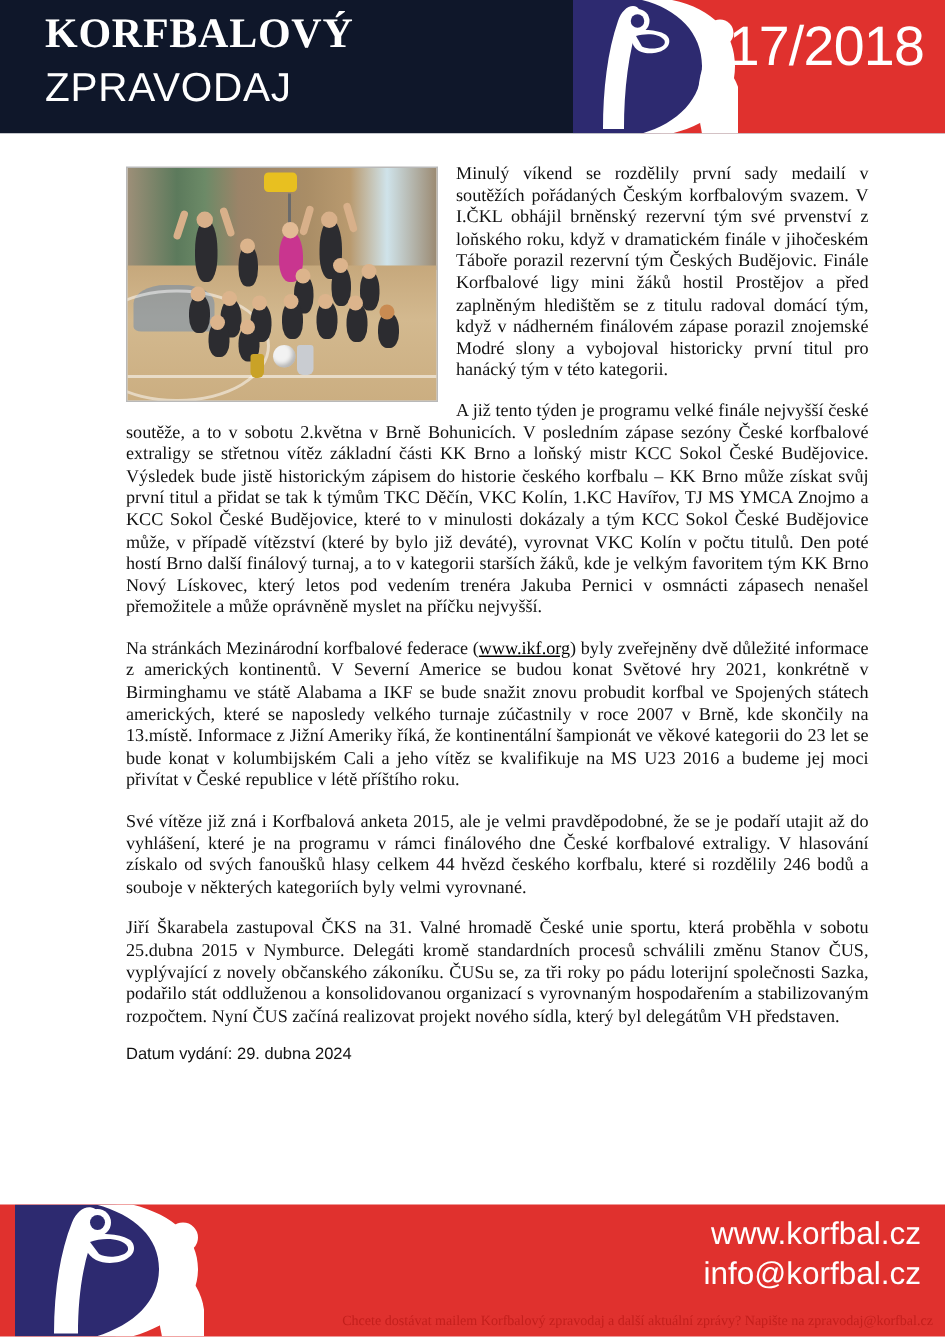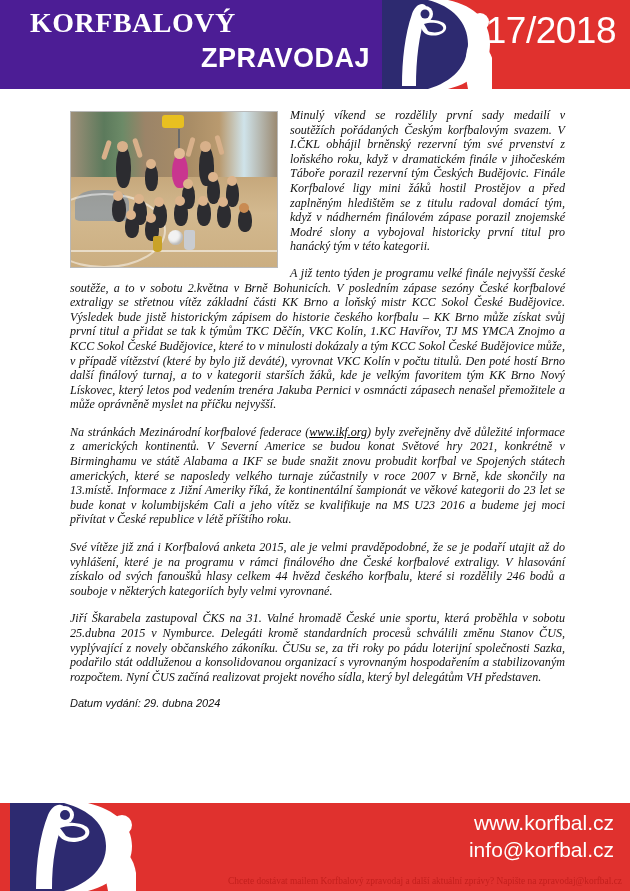--- a/index.html
+++ b/index.html
@@ -14,21 +14,21 @@
     overflow: hidden;
     font-family: "Liberation Serif", serif;
   }
 
   
   .header {
     position: absolute;
     top: 0; left: 0;
     width: 630px;
     height: 89px;
-    background: #4c1d95;
+    background: #0f172a;
     overflow: hidden;
   }
   .header-red {
     position: absolute;
     top: 0;
     left: 427px;
     width: 203px;
     height: 89px;
     background: #e0312e;
   }
@@ -49,27 +49,26 @@
     font-family: "Liberation Serif", serif;
     font-weight: bold;
     font-size: 28px;
     color: #ffffff;
     letter-spacing: 0.5px;
     line-height: 34px;
     white-space: nowrap;
   }
   .title-sub {
     font-family: "Liberation Sans", sans-serif;
-    font-weight: bold;
+    font-weight: normal;
     font-size: 27px;
     color: #ffffff;
     letter-spacing: 0.5px;
     line-height: 36px;
     white-space: nowrap;
-    text-align: right;
   }
   .issue-number {
     position: absolute;
     right: 14px;
     top: 8px;
     font-family: "Liberation Sans", sans-serif;
     font-size: 37px;
     color: #ffffff;
     letter-spacing: -0.5px;
     line-height: 46px;
@@ -80,24 +79,23 @@
   .content {
     position: absolute;
     top: 89px;
     left: 0;
     width: 630px;
     height: 714px;
     background: #ffffff;
   }
   .inner {
     position: absolute;
-    left: 70px;
+    left: 84px;
     top: 19px;
     width: 495px;
-    font-style: italic;
   }
 
   .intro-block { position: relative; }
   .photo {
     float: left;
     width: 206px;
     height: 155px;
     margin: 3px 12px 4px 0;
     border: 1px solid #b9b9b9;
     position: relative;

